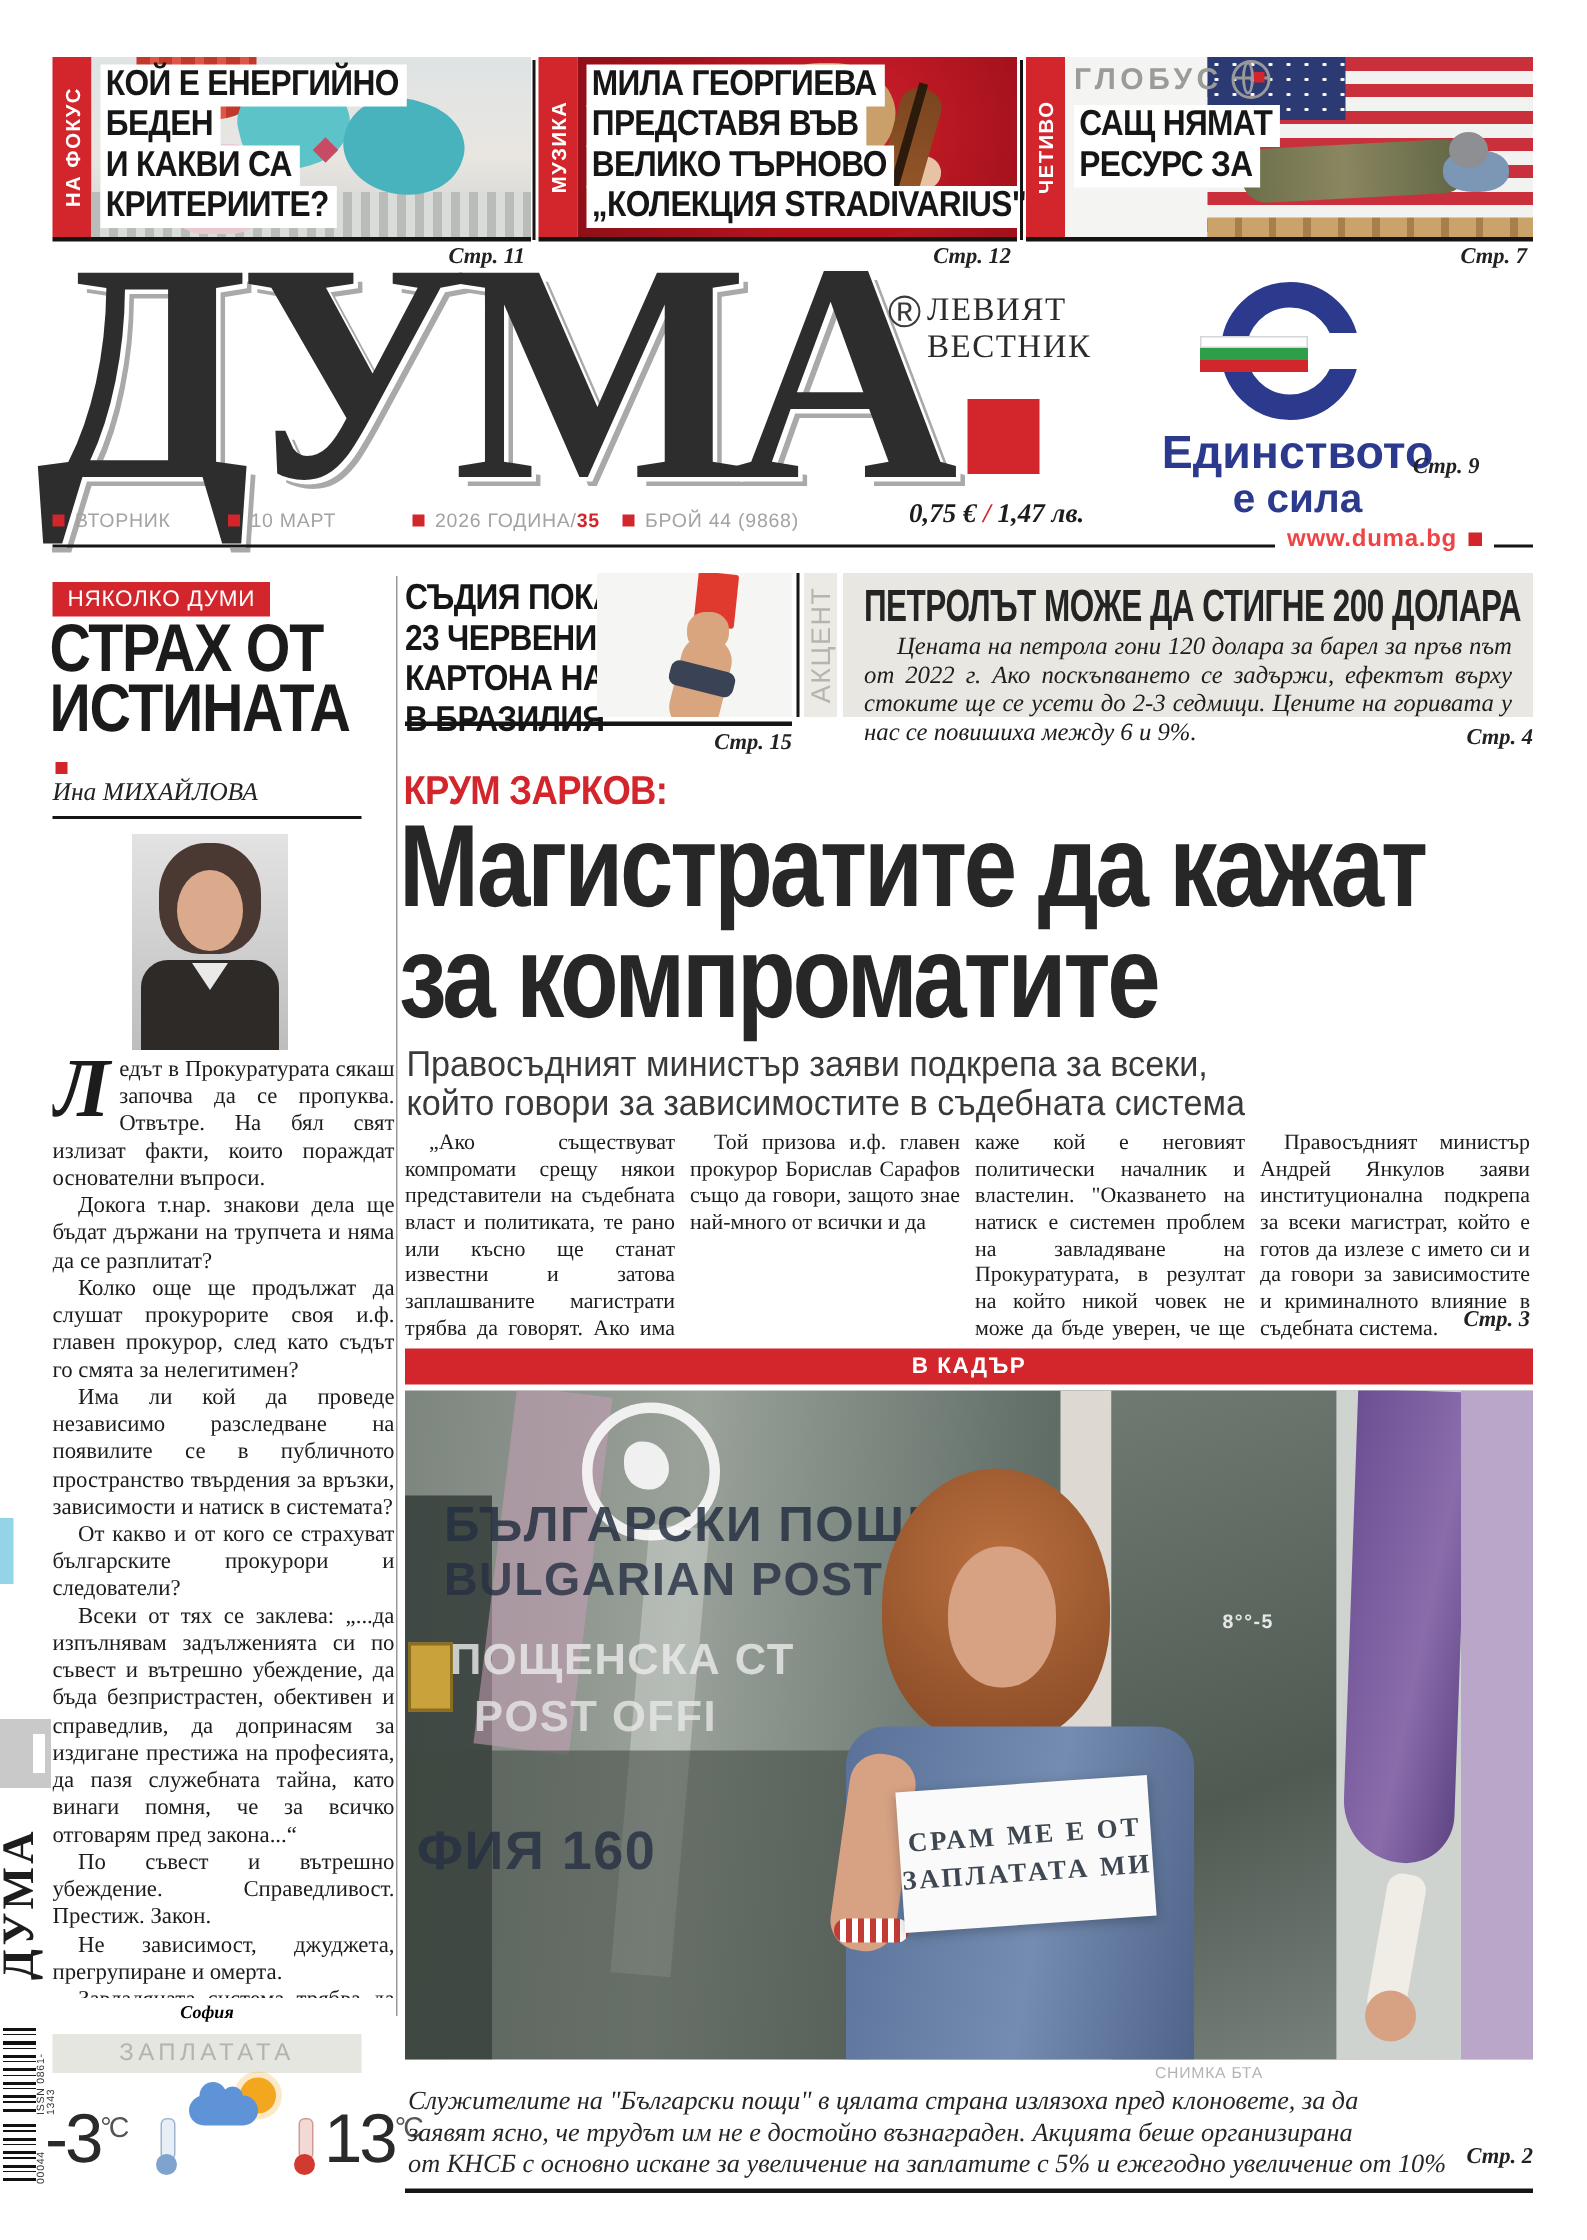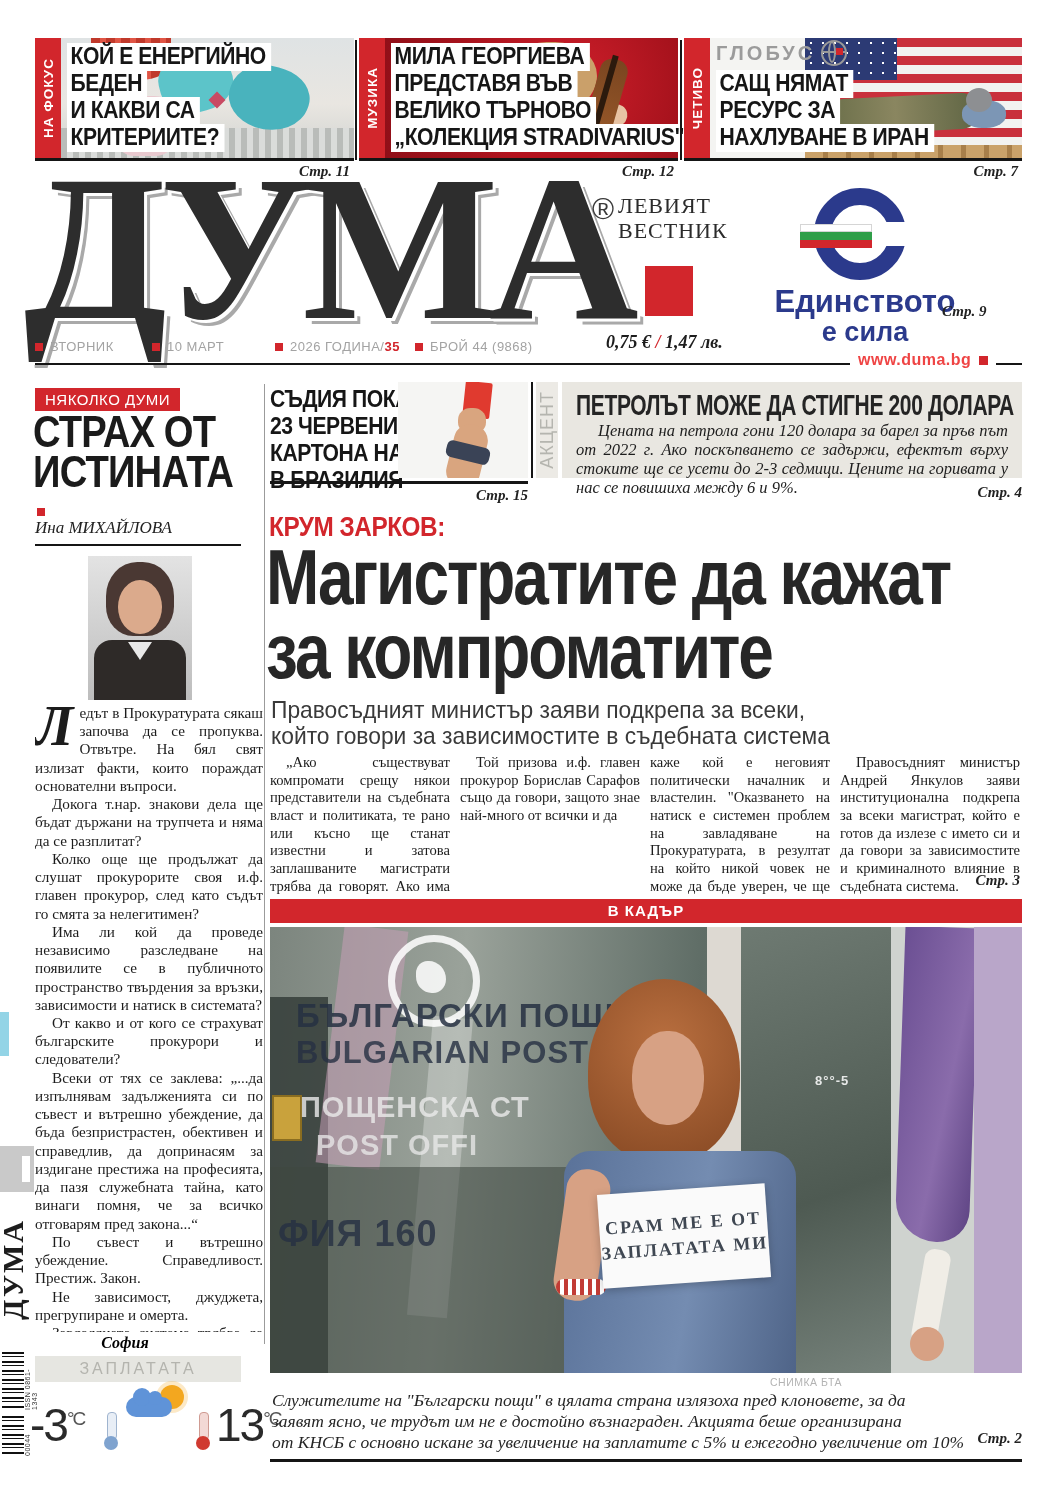--- a/index.html
+++ b/index.html
@@ -149,21 +149,20 @@
     </div>
     <div class="globus">
       <span class="globus-text">ГЛОБУС</span>
       <span class="globe">
           <i></i>
         </span>
     </div>
     <div class="t-lines" style="top:32px">
       <div class="tline-row"><span class="tline cond cx88">САЩ НЯМАТ</span></div>
       <div class="tline-row"><span class="tline cond cx88">РЕСУРС ЗА</span></div>
-      <div class="tline-row"><span class="tline cond cx88">НАХЛУВАНЕ В ИРАН</span></div>
     </div>
   </div>
   <div class="abs rule" style="left:684px;top:158px;width:338px;height:3px"></div>
   <div class="abs pg" style="left:684px;top:163px;width:334px;text-align:right">Стр. 7</div>
 
   <div class="mast-title">ДУМА</div>
   <div class="abs" style="left:592px;top:192px;font-size:30px;color:#3a3a3a">®</div>
   <div class="tagline">
     <div>ЛЕВИЯТ</div>
     <div>ВЕСТНИК</div>
@@ -214,21 +213,21 @@
     <p>Колко още ще продължат да слушат прокурорите своя и.ф. главен прокурор, след като съдът го смята за нелегитимен?</p>
     <p>Има ли кой да проведе независимо разследване на появилите се в публичното пространство твърдения за връзки, зависимости и натиск в системата?</p>
     <p>От какво и от кого се страхуват българските прокурори и следователи?</p>
     <p>Всеки от тях се заклева: „...да изпълнявам задълженията си по съвест и вътрешно убеждение, да бъда безпристрастен, обективен и справедлив, да допринасям за издигане престижа на професията, да пазя служебната тайна, като винаги помня, че за всичко отговарям пред закона...“</p>
     <p>По съвест и вътрешно убеждение. Справедливост. Престиж. Закон.</p>
     <p>Не зависимост, джуджета, прегрупиране и омерта.</p>
     <p>Завладяната система трябва да бъде отвоювана. И отвън, и отвътре. Имунитетът й е жив и има сили да се съпротивлява.</p>
 
   </div>
 
-  <div class="abs serif" style="left:22px;top:1334px;width:206px;text-align:center;font-style:italic;font-weight:700;font-size:16px">София</div>
+  <div class="abs serif" style="left:35px;top:1334px;width:206px;text-align:center;font-style:italic;font-weight:700;font-size:12px">София</div>
   <div class="abs citybar" style="left:35px;top:1356px;width:206px;height:26px">ЗАПЛАТАТА</div>
   <div class="abs bigtemp" style="left:30px;top:1398px"><span>-3</span><sup>°C</sup></div>
   <div class="th" style="left:104px;top:1412px">
       <div class="tube"></div>
       <div class="bulb"></div>
     </div>
   <div class="suncloud" style="left:126px;top:1385px">
       <div class="sun"></div>
       <div class="cloud"></div>
     </div>

